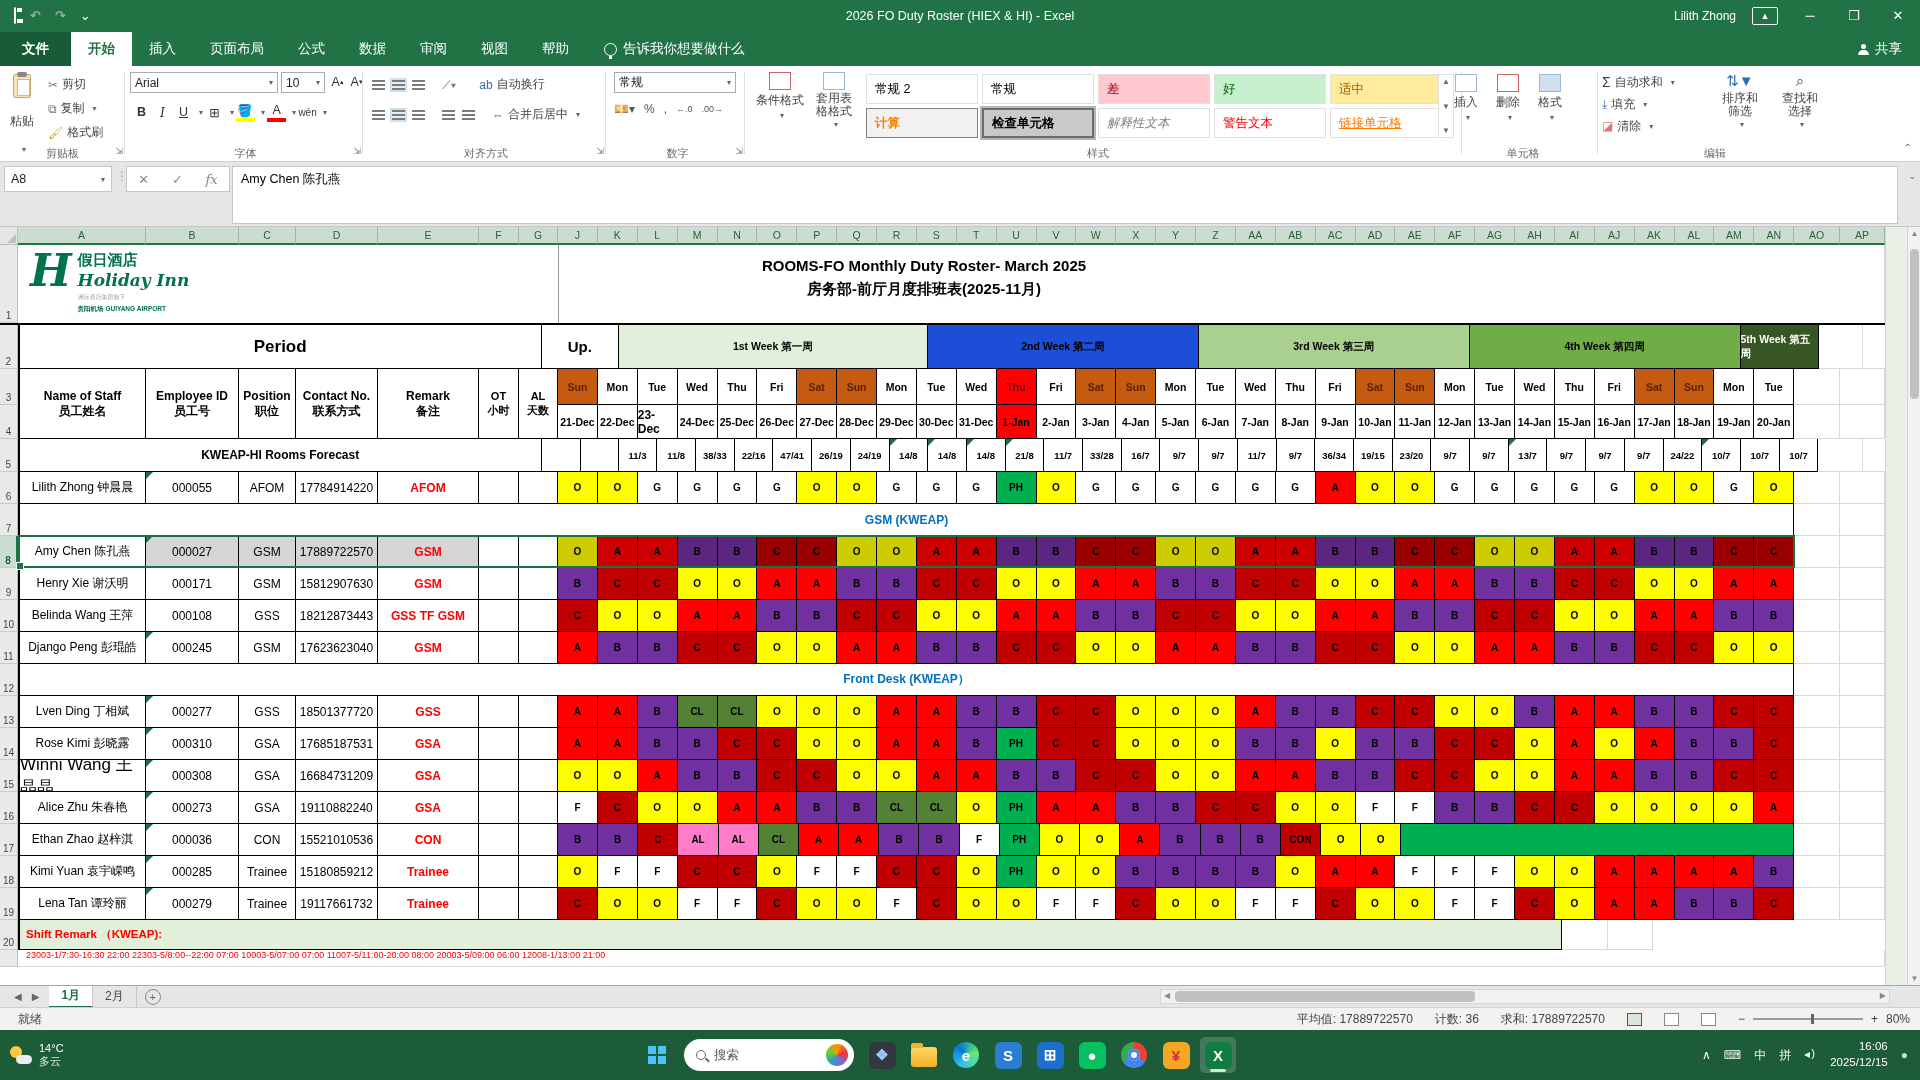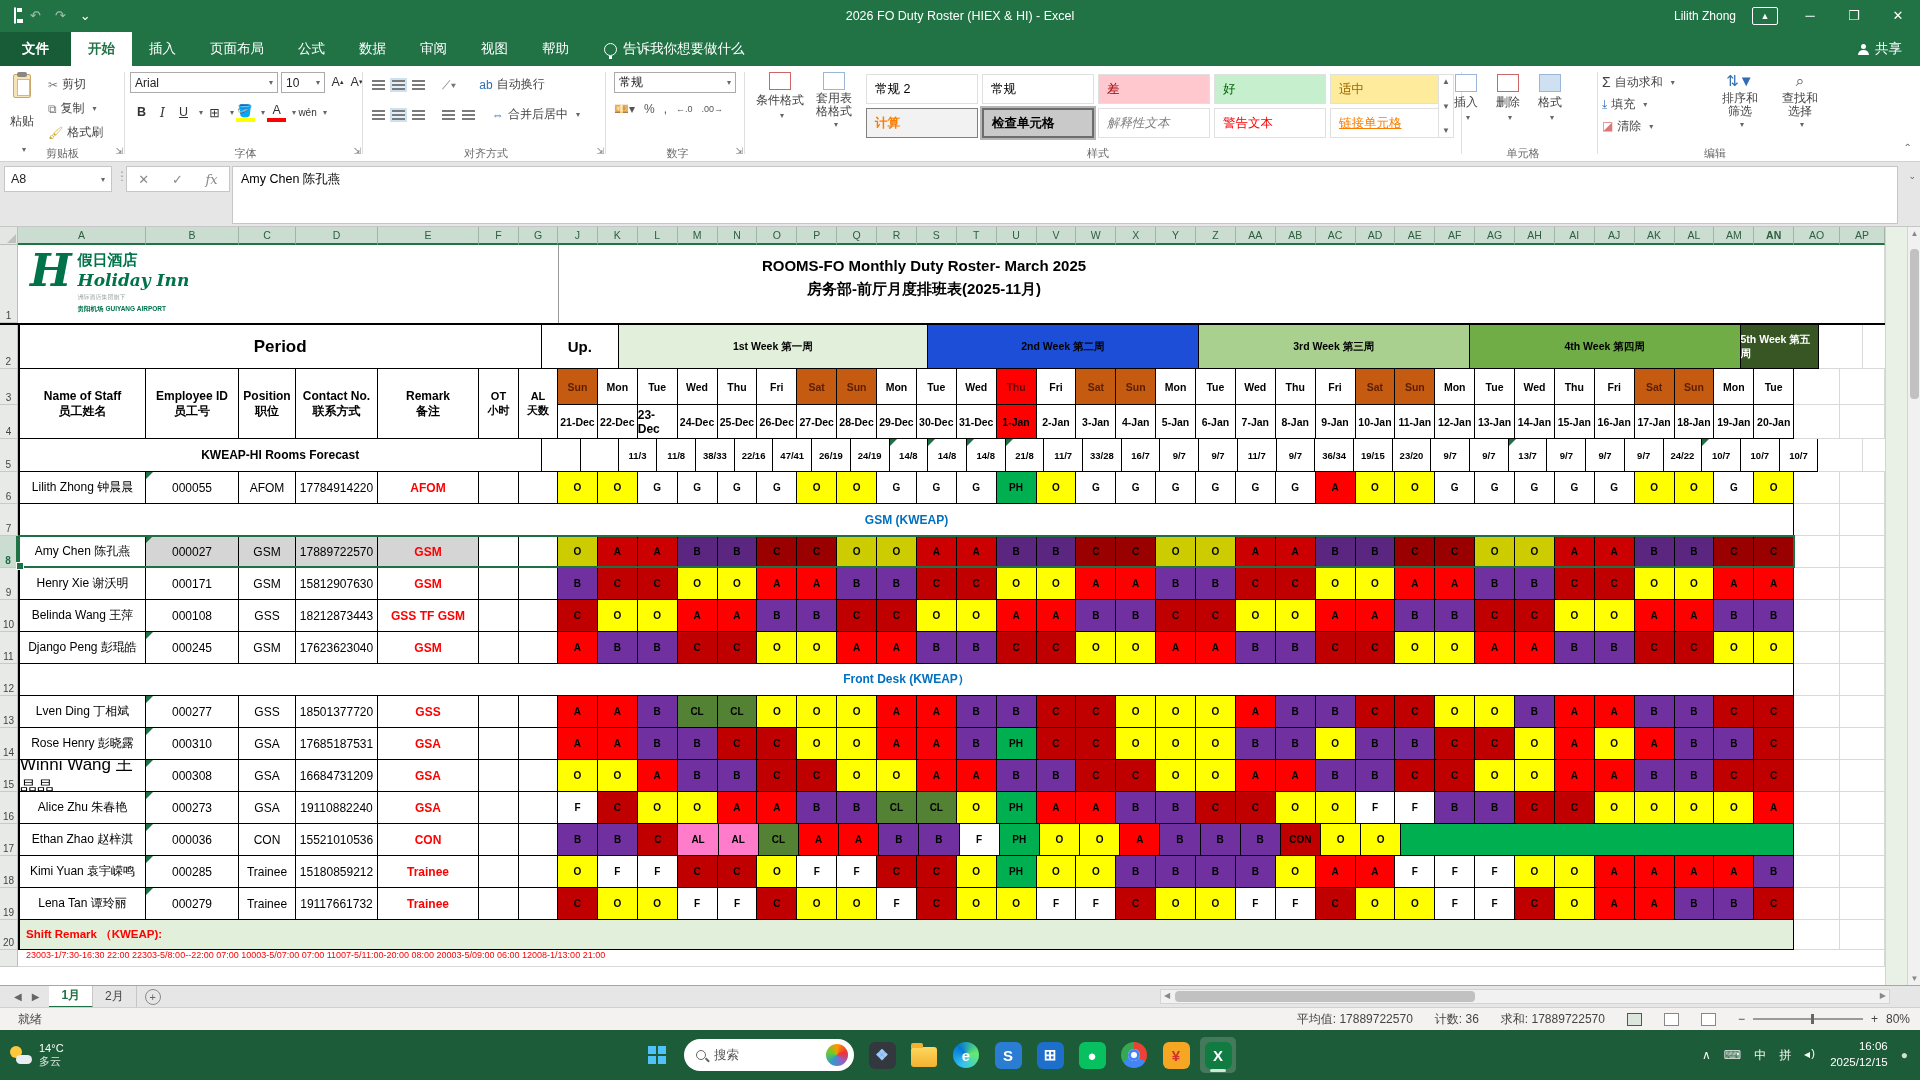--- a/index.html
+++ b/index.html
@@ -443,21 +443,21 @@
           <div class="chd" style="flex: 1 1 0%; border-right: 1px solid rgb(159, 182, 166);">AD</div>
           <div class="chd" style="flex: 1 1 0%; border-right: 1px solid rgb(159, 182, 166);">AE</div>
           <div class="chd" style="flex: 1 1 0%; border-right: 1px solid rgb(159, 182, 166);">AF</div>
           <div class="chd" style="flex: 1 1 0%; border-right: 1px solid rgb(159, 182, 166);">AG</div>
           <div class="chd" style="flex: 1 1 0%; border-right: 1px solid rgb(159, 182, 166);">AH</div>
           <div class="chd" style="flex: 1 1 0%; border-right: 1px solid rgb(159, 182, 166);">AI</div>
           <div class="chd" style="flex: 1 1 0%; border-right: 1px solid rgb(159, 182, 166);">AJ</div>
           <div class="chd" style="flex: 1 1 0%; border-right: 1px solid rgb(159, 182, 166);">AK</div>
           <div class="chd" style="flex: 1 1 0%; border-right: 1px solid rgb(159, 182, 166);">AL</div>
           <div class="chd" style="flex: 1 1 0%; border-right: 1px solid rgb(159, 182, 166);">AM</div>
-          <div class="chd" style="flex: 1 1 0%; border-right: 1px solid rgb(159, 182, 166); font-weight: bold;">AN</div>
+          <div class="chd" style="flex: 1 1 0%; border-right: 1px solid rgb(159, 182, 166);">AN</div>
         </div>
         <div class="chd" style="width: 46px;">AO</div>
         <div class="chd" style="width: 45px;">AP</div>
       </div>
       <div class="srow" style="height: 78px;">
         <div class="rh">1</div>
         <div class="lite" style="width: 1867px; position: relative; border-bottom: none;">
           <div class="hi-logo">
             <span class="hi-h">H</span>
             <div class="hi-lines">
@@ -933,21 +933,21 @@
           <div class="dcell" style="background: rgb(112, 48, 160); color: rgb(0, 0, 0); font-size: 10px;">B</div>
           <div class="dcell" style="background: rgb(112, 48, 160); color: rgb(0, 0, 0); font-size: 10px;">B</div>
           <div class="dcell" style="background: rgb(192, 0, 0); color: rgb(0, 0, 0); font-size: 10px;">C</div>
           <div class="dcell" style="background: rgb(192, 0, 0); color: rgb(0, 0, 0); font-size: 10px;">C</div>
         </div>
         <div class="lite" style="width: 46px;"></div>
         <div class="lite" style="width: 45px;"></div>
       </div>
       <div class="srow" style="height: 32px;">
         <div class="rh">14</div>
-        <div class="gc" style="width: 128px; font-size: 12px; border-left: 2px solid rgb(0, 0, 0);">Rose Henry 彭晓露</div>
+        <div class="gc" style="width: 128px; font-size: 12px; border-left: 2px solid rgb(0, 0, 0);">Rose Kimi 彭晓露</div>
         <div class="gc tri" style="width: 93px; font-size: 12px;">000310</div>
         <div class="gc" style="width: 57px; font-size: 12px;">GSA</div>
         <div class="gc" style="width: 82px; font-size: 12px;">17685187531</div>
         <div class="gc" style="width: 101px; color: rgb(255, 0, 0); font-weight: bold; font-size: 12px;">GSA</div>
         <div class="gc" style="width: 40px;"></div>
         <div class="gc" style="width: 39px;"></div>
         <div class="dayswrap">
           <div class="dcell" style="background: rgb(255, 0, 0); color: rgb(0, 0, 0); font-size: 10px;">A</div>
           <div class="dcell" style="background: rgb(255, 0, 0); color: rgb(0, 0, 0); font-size: 10px;">A</div>
           <div class="dcell" style="background: rgb(112, 48, 160); color: rgb(0, 0, 0); font-size: 10px;">B</div>
@@ -1194,21 +1194,21 @@
           <div class="dcell" style="background: rgb(255, 0, 0); color: rgb(0, 0, 0); font-size: 10px;">A</div>
           <div class="dcell" style="background: rgb(112, 48, 160); color: rgb(0, 0, 0); font-size: 10px;">B</div>
           <div class="dcell" style="background: rgb(112, 48, 160); color: rgb(0, 0, 0); font-size: 10px;">B</div>
           <div class="dcell" style="background: rgb(192, 0, 0); color: rgb(0, 0, 0); font-size: 10px;">C</div>
         </div>
         <div class="lite" style="width: 46px;"></div>
         <div class="lite" style="width: 45px;"></div>
       </div>
       <div class="srow" style="height: 30px;">
         <div class="rh">20</div>
-        <div class="gc" style="width: 1776px; background: rgb(226, 239, 218); color: rgb(255, 0, 0); font-weight: bold; font-size: 11.5px; justify-content: flex-start; padding-left: 6px; border-left: 2px solid rgb(0, 0, 0);">Shift Remark （KWEAP):</div>
+        <div class="gc" style="width: 1544px; background: rgb(226, 239, 218); color: rgb(255, 0, 0); font-weight: bold; font-size: 11.5px; justify-content: flex-start; padding-left: 6px; border-left: 2px solid rgb(0, 0, 0);">Shift Remark （KWEAP):</div>
         <div class="lite" style="width: 46px;"></div>
         <div class="lite" style="width: 45px;"></div>
       </div>
       <div class="srow" style="height: 17px;">
         <div class="rh"></div>
         <div class="lite" style="width: 1867px; color: rgb(255, 0, 0); font-size: 9px; justify-content: flex-start; padding-left: 8px; white-space: nowrap; overflow: hidden; align-items: flex-start;">23003-1/7:30-16:30        22:00        22303-5/8:00--22:00        07:00        10003-5/07:00        07:00        11007-5/11:00-20:00        08:00        20003-5/09:00        06:00        12008-1/13:00        21:00</div>
       </div>
     </div>
   <div id="right-band"></div>
   <div id="vscroll">

